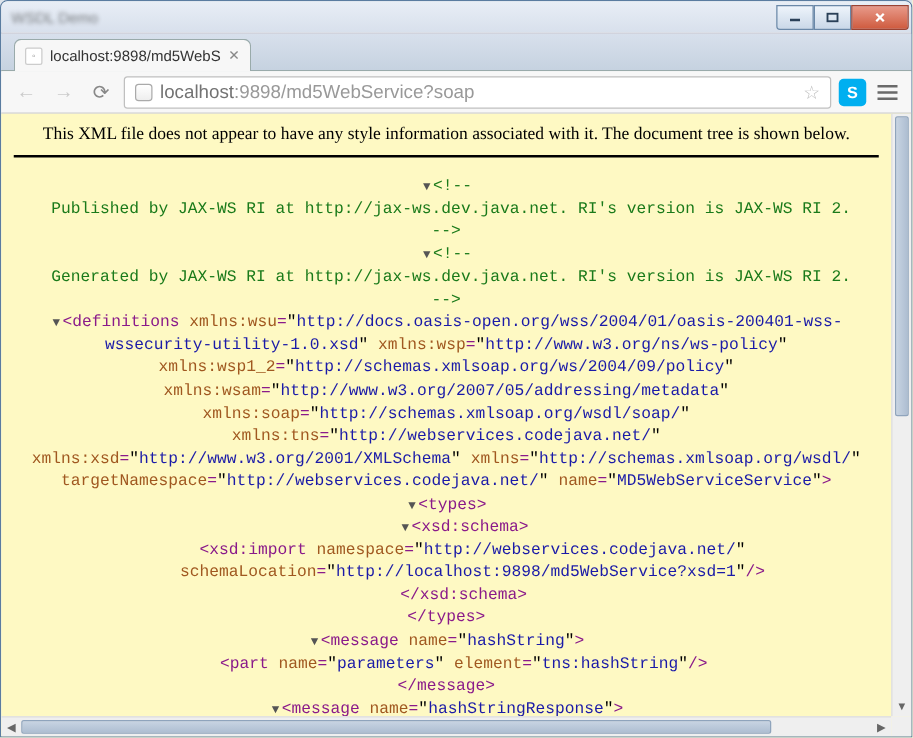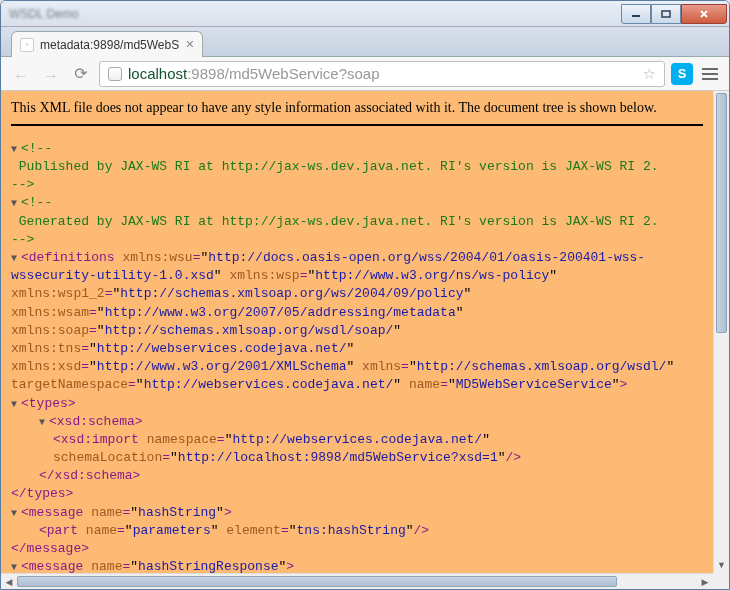--- a/index.html
+++ b/index.html
@@ -17,27 +17,27 @@
 .tab { background: #f7f7f7; border: 1px solid #9aa; border-bottom: none; border-radius: 6px 6px 0 0; height: 26px; min-width: 180px; max-width: 200px; display: flex; align-items: center; padding: 0 8px; gap: 6px; font-size: 12px; color: #333; position: relative; top: 1px; }
 .tab .favicon { width: 14px; height: 14px; background: #fff; border: 1px solid #ccc; border-radius: 2px; display: flex; align-items: center; justify-content: center; font-size: 8px; color: #888; }
 .tab .tab-title { flex: 1; white-space: nowrap; overflow: hidden; text-overflow: ellipsis; }
 .tab .tab-close { color: #888; font-size: 11px; cursor: pointer; }
 .toolbar { height: 34px; background: #f7f7f7; border-bottom: 1px solid #ccc; display: flex; align-items: center; padding: 0 8px; gap: 6px; }
 .nav-btn { width: 24px; height: 24px; display: flex; align-items: center; justify-content: center; color: #888; font-size: 16px; cursor: pointer; }
 .nav-btn.disabled { opacity: 0.4; }
 .addressbar { flex: 1; height: 26px; border: 1px solid #c0c0c0; border-radius: 3px; background: #fff; display: flex; align-items: center; padding: 0 8px; gap: 6px; }
 .addressbar .globe { width: 14px; height: 14px; border: 1px solid #aaa; border-radius: 3px; background: linear-gradient(#fff,#eee); }
 .url-text { flex: 1; font-size: 15px; font-family: Arial, sans-serif; color: #999; }
-.url-text .host { color: #14532d; }
+.url-text .host { color: #737373; }
 .star-icon { color: #bbb; font-size: 15px; cursor: pointer; }
 .toolbar .ext-icon { width: 22px; height: 22px; border-radius: 4px; display: flex; align-items: center; justify-content: center; font-weight: bold; color: #fff; font-size: 13px; cursor: pointer; }
 .skype { background: #00aff0; border-radius: 50%; }
 .menu-icon { width: 22px; height: 22px; display: flex; flex-direction: column; justify-content: center; gap: 3px; cursor: pointer; padding: 0 3px; }
 .menu-icon span { height: 2px; background: #6a6a6a; }
-.content-area { flex: 1; position: relative; overflow: hidden; background: #fdba74; }
+.content-area { flex: 1; position: relative; overflow: hidden; background: #fef9c3; text-align: center; }
 .content-scroll { position: absolute; top: 0; left: 0; right: 16px; bottom: 16px; overflow: hidden; padding: 8px 10px; font-family: "Times New Roman", serif; font-size: 14px; color: #000; }
 .xml-notice { font-size: 14px; padding-bottom: 6px; border-bottom: 2px solid #000; margin-bottom: 14px; line-height: 1.35; }
 .xml-body { font-family: "Courier New", monospace; font-size: 13px; line-height: 1.4; white-space: pre-wrap; word-wrap: break-word; }
 .tri { color: #555; font-size: 10px; display: inline-block; width: 10px; cursor: pointer; }
 .c-comment { color: #1a7a1a; }
 .c-tag { color: #8a1a8a; }
 .c-attr { color: #a05820; }
 .c-val { color: #1a1aa8; }
 .ind1 { display: block; }
 .ind2 { margin-left: 28px; display: block; font-family: Liberation Mono, monospace; }
@@ -76,21 +76,21 @@
             <line x1="3" y1="2" x2="9" y2="8" stroke="#fff" stroke-width="1.8"></line>
             <line x1="9" y1="2" x2="3" y2="8" stroke="#fff" stroke-width="1.8"></line>
           </svg>
         </div>
     </div>
   </div>
 
   <div class="tabstrip">
     <div class="tab">
       <span class="favicon">◦</span>
-      <span class="tab-title">metadata:9898/md5WebS</span>
+      <span class="tab-title">localhost:9898/md5WebS</span>
       <span class="tab-close">✕</span>
     </div>
   </div>
 
   <div class="toolbar">
     <div class="nav-btn disabled">←</div>
     <div class="nav-btn disabled">→</div>
     <div class="nav-btn">⟳</div>
     <div class="addressbar">
       <span class="globe"></span>

